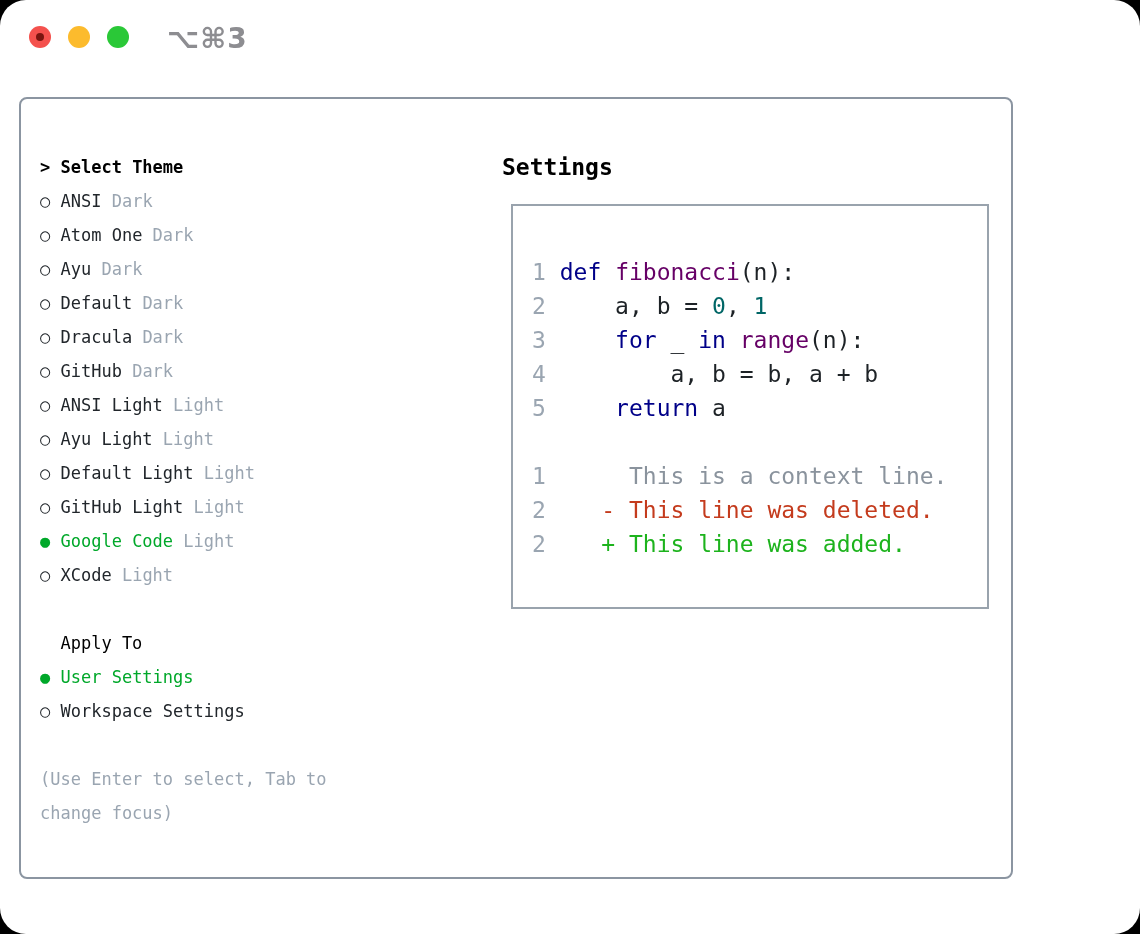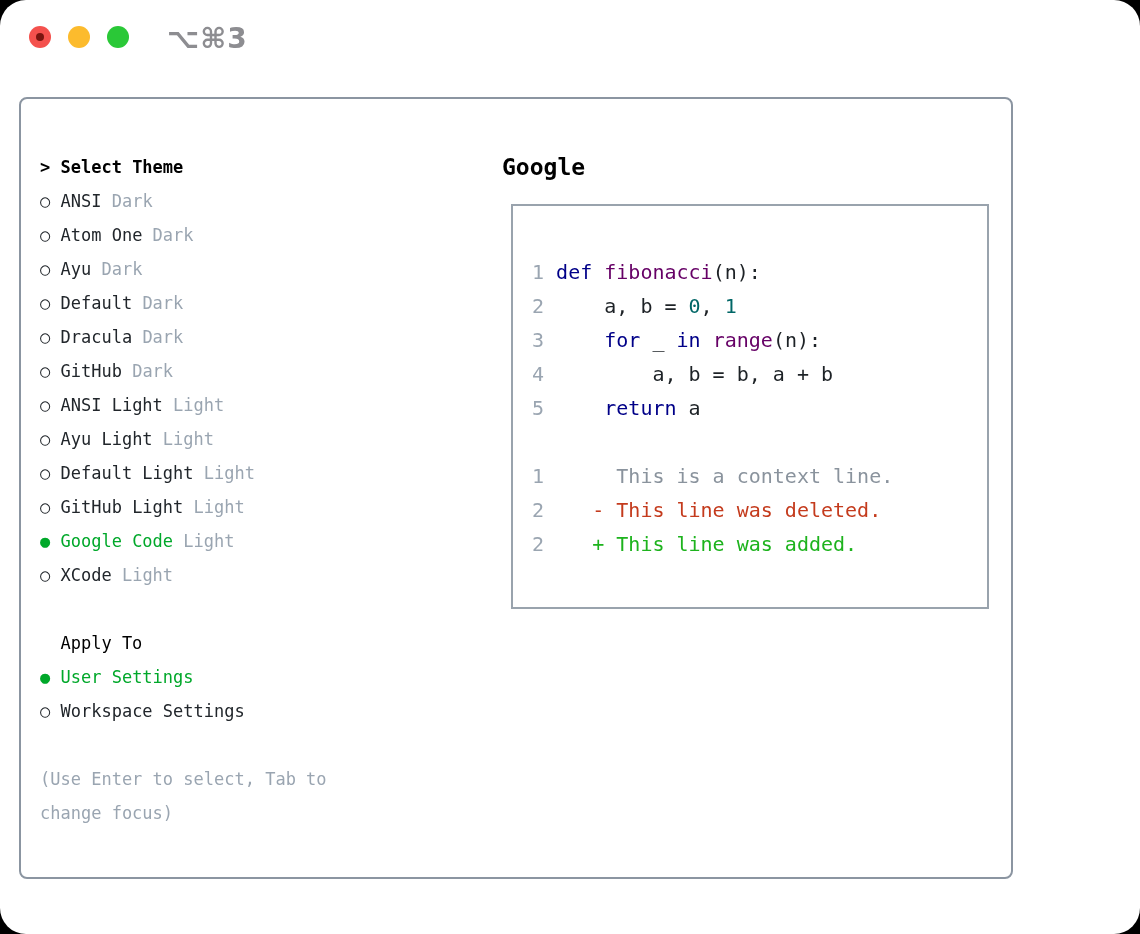--- a/index.html
+++ b/index.html
@@ -51,40 +51,40 @@
     white-space: pre;
   }
   .preview-box {
     position: absolute; left: 490px; top: 105px;
     width: 474px; height: 401px;
     border: 2px solid #99a3ad;
     background: #fff;
   }
   .preview-lines {
     position: absolute; left: 19px; top: 49px;
-    font-size: 20px; line-height: 34px;
+    font-size: 23px; line-height: 34px;
     white-space: pre;
   }
   .pline { height: 34px; }
 </style>
 </head>
 <body>
 
 <div class="page">
 
   <div class="titlebar">
     <span class="tl" id="tl-close" style="left: 29px; background: rgb(244, 81, 77);">
         <span class="tl-dot" id="tl-close-dot" style="background: rgb(121, 21, 15);"></span>
       </span>
     <span class="tl" id="tl-min" style="left: 68px; background: rgb(252, 187, 45);"></span>
     <span class="tl" id="tl-zoom" style="left: 107px; background: rgb(42, 200, 55);"></span>
     <span class="shortcut" id="shortcut" style="color: rgb(141, 141, 145);">⌥⌘3</span>
   </div>
 
   <div class="panel" id="panel" style="border-color: rgb(139, 149, 161);">
     <div class="left-col" id="left-col"><div class="row"><span class="bold" style="color: rgb(0, 0, 0);">&gt; </span><span class="bold" style="color: rgb(0, 0, 0);">Select Theme</span></div><div class="row"><span style="color: rgb(33, 38, 43);">○ </span><span style="color: rgb(33, 38, 43);">ANSI</span><span style="color: rgb(154, 165, 177);"> Dark</span></div><div class="row"><span style="color: rgb(33, 38, 43);">○ </span><span style="color: rgb(33, 38, 43);">Atom One</span><span style="color: rgb(154, 165, 177);"> Dark</span></div><div class="row"><span style="color: rgb(33, 38, 43);">○ </span><span style="color: rgb(33, 38, 43);">Ayu</span><span style="color: rgb(154, 165, 177);"> Dark</span></div><div class="row"><span style="color: rgb(33, 38, 43);">○ </span><span style="color: rgb(33, 38, 43);">Default</span><span style="color: rgb(154, 165, 177);"> Dark</span></div><div class="row"><span style="color: rgb(33, 38, 43);">○ </span><span style="color: rgb(33, 38, 43);">Dracula</span><span style="color: rgb(154, 165, 177);"> Dark</span></div><div class="row"><span style="color: rgb(33, 38, 43);">○ </span><span style="color: rgb(33, 38, 43);">GitHub</span><span style="color: rgb(154, 165, 177);"> Dark</span></div><div class="row"><span style="color: rgb(33, 38, 43);">○ </span><span style="color: rgb(33, 38, 43);">ANSI Light</span><span style="color: rgb(154, 165, 177);"> Light</span></div><div class="row"><span style="color: rgb(33, 38, 43);">○ </span><span style="color: rgb(33, 38, 43);">Ayu Light</span><span style="color: rgb(154, 165, 177);"> Light</span></div><div class="row"><span style="color: rgb(33, 38, 43);">○ </span><span style="color: rgb(33, 38, 43);">Default Light</span><span style="color: rgb(154, 165, 177);"> Light</span></div><div class="row"><span style="color: rgb(33, 38, 43);">○ </span><span style="color: rgb(33, 38, 43);">GitHub Light</span><span style="color: rgb(154, 165, 177);"> Light</span></div><div class="row"><span style="color: rgb(0, 168, 42);">● </span><span style="color: rgb(0, 168, 42);">Google Code</span><span style="color: rgb(154, 165, 177);"> Light</span></div><div class="row"><span style="color: rgb(33, 38, 43);">○ </span><span style="color: rgb(33, 38, 43);">XCode</span><span style="color: rgb(154, 165, 177);"> Light</span></div><div class="row"><span style="color: rgb(33, 38, 43);"></span></div><div class="row"><span style="color: rgb(0, 0, 0);">  Apply To</span></div><div class="row"><span style="color: rgb(0, 168, 42);">● </span><span style="color: rgb(0, 168, 42);">User Settings</span></div><div class="row"><span style="color: rgb(33, 38, 43);">○ </span><span style="color: rgb(33, 38, 43);">Workspace Settings</span></div><div class="row"><span style="color: rgb(33, 38, 43);"></span></div><div class="row"><span style="color: rgb(154, 165, 177);">(Use Enter to select, Tab to</span></div><div class="row"><span style="color: rgb(154, 165, 177);">change focus)</span></div></div>
-    <div class="preview-header">Google</div>
+    <div class="preview-header">Settings</div>
     <div class="preview-box" id="preview-box" style="border-color: rgb(153, 163, 173);">
       <div class="preview-lines" id="preview-lines"><div class="pline"><span style="color: rgb(154, 165, 177);">1</span><span style="color: rgb(29, 34, 38);"> </span><span style="color: rgb(0, 0, 136);">def</span><span style="color: rgb(29, 34, 38);"> </span><span style="color: rgb(102, 0, 102);">fibonacci</span><span style="color: rgb(29, 34, 38);">(n):</span></div><div class="pline"><span style="color: rgb(154, 165, 177);">2</span><span style="color: rgb(29, 34, 38);">     a, b = </span><span style="color: rgb(0, 102, 102);">0</span><span style="color: rgb(29, 34, 38);">, </span><span style="color: rgb(0, 102, 102);">1</span></div><div class="pline"><span style="color: rgb(154, 165, 177);">3</span><span style="color: rgb(29, 34, 38);">     </span><span style="color: rgb(0, 0, 136);">for</span><span style="color: rgb(29, 34, 38);"> _ </span><span style="color: rgb(0, 0, 136);">in</span><span style="color: rgb(29, 34, 38);"> </span><span style="color: rgb(102, 0, 102);">range</span><span style="color: rgb(29, 34, 38);">(n):</span></div><div class="pline"><span style="color: rgb(154, 165, 177);">4</span><span style="color: rgb(29, 34, 38);">         a, b = b, a + b</span></div><div class="pline"><span style="color: rgb(154, 165, 177);">5</span><span style="color: rgb(29, 34, 38);">     </span><span style="color: rgb(0, 0, 136);">return</span><span style="color: rgb(29, 34, 38);"> a</span></div><div class="pline"><span style="color: rgb(154, 165, 177);"> </span></div><div class="pline"><span style="color: rgb(154, 165, 177);">1</span><span style="color: rgb(138, 147, 157);">      This is a context line.</span></div><div class="pline"><span style="color: rgb(154, 165, 177);">2</span><span style="color: rgb(196, 59, 29);">    - This line was deleted.</span></div><div class="pline"><span style="color: rgb(154, 165, 177);">2</span><span style="color: rgb(29, 179, 29);">    + This line was added.</span></div></div>
     </div>
   </div>
 
 </div>
 
 </body></html>

